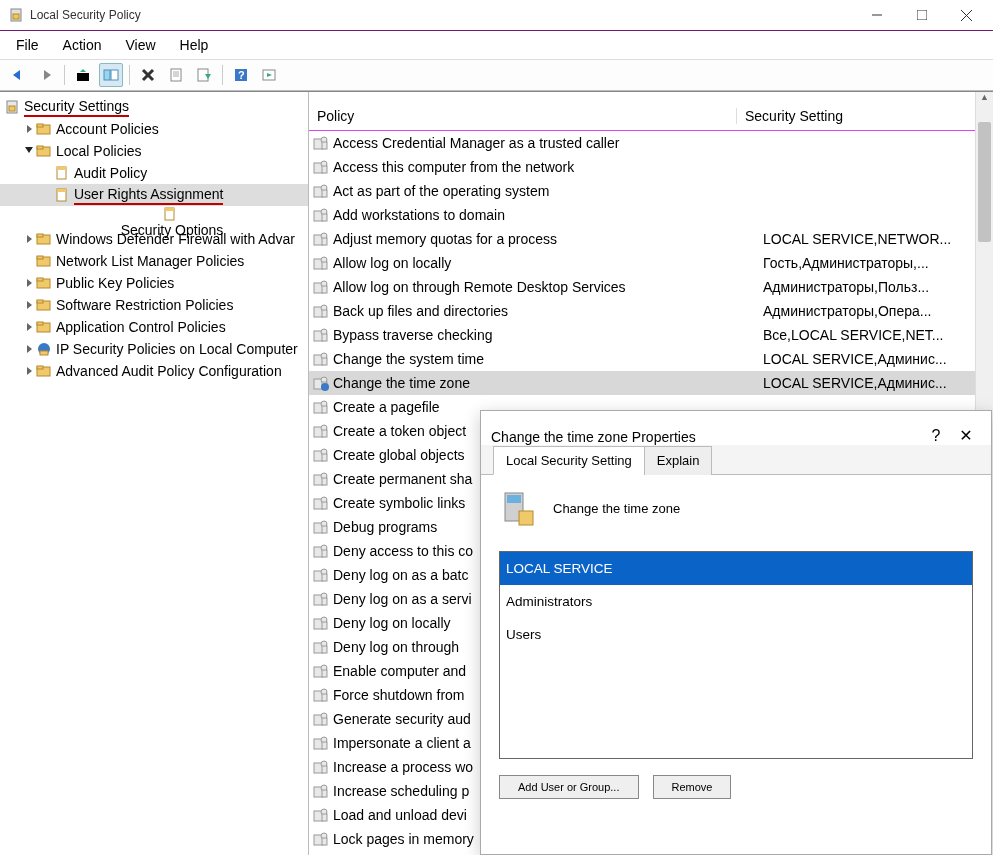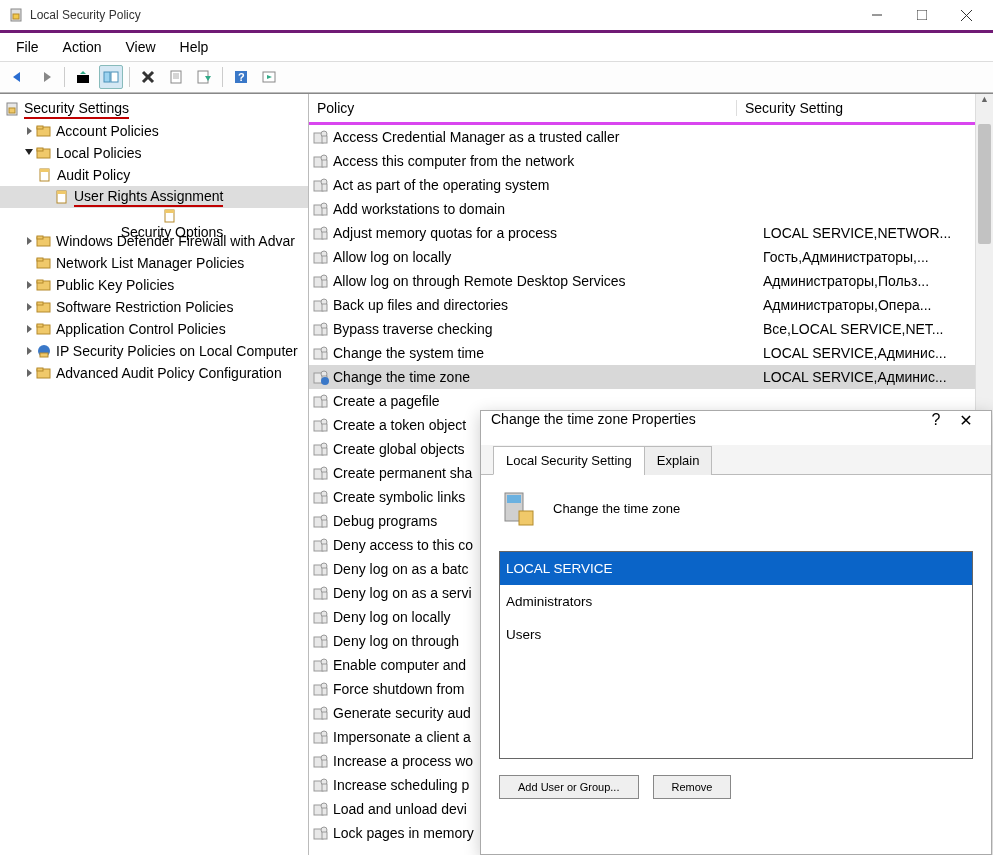--- a/index.html
+++ b/index.html
@@ -12,21 +12,21 @@
   width: 993px;
   height: 855px;
   overflow: hidden;
 }
 
 .titlebar {
   display: flex;
   align-items: center;
   height: 30px;
   padding: 0 4px;
-  border-bottom: 3px solid #701a75;
+  border-bottom: 1px solid #701a75;
 }
 .titlebar .icon { width: 16px; height: 16px; margin: 0 6px 0 4px; }
 .titlebar .title { flex: 1; font-size: 12px; color: #333; }
 .titlebar .winbtn {
   width: 45px; height: 30px; display: flex; align-items: center; justify-content: center;
   color: #333;
 }
 
 .menubar { display: flex; gap: 16px; padding: 4px 12px; font-size: 14px; }
 .menubar span { padding: 2px 4px; }
@@ -70,21 +70,22 @@
   width: 14px; text-align: center; font-size: 10px; color: #666; display: inline-block;
 }
 .tree .ticon { width: 16px; height: 16px; margin-right: 4px; display: inline-flex; align-items: center; justify-content: center; }
 .tree .lbl { font-size: 14px; }
 .tree .sel { background: #ddd; }
 .redline { border-bottom: 2px solid #c00000; padding-bottom: 1px; }
 
 .list-header {
   display: flex; height: 28px; align-items: center;
   font-size: 14px;
-  border-bottom: 3px solid #d946ef;
+  border-bottom: 1px solid #d946ef;
+  margin-top: 10px;
 }
 .list-header .col1 { flex: 1; padding-left: 8px; border-right: 1px solid #ddd; }
 .list-header .col2 { width: 230px; padding-left: 8px; }
 .list-header .scroll-stub { width: 17px; border-left: 1px solid #ddd; }
 .list-body {
   overflow: hidden;
   position: relative;
   height: calc(100% - 28px);
 }
 .list-row {
@@ -106,21 +107,21 @@
 .dialog {
   position: absolute;
   left: 480px; top: 410px;
   width: 510px; height: 443px;
   background: #fff;
   border: 1px solid #aaa;
   box-shadow: 0 4px 16px rgba(0,0,0,0.2);
   display: flex; flex-direction: column;
 }
 .dialog .dlg-title {
-  display: flex; align-items: flex-start; height: 34px; padding: 0 10px;
+  display: flex; align-items: flex-end; height: 34px; padding: 0 10px;
   font-size: 14px;
 }
 .dialog .dlg-title .t { flex: 1; }
 .dialog .dlg-title .help { width: 30px; text-align: center; font-size: 16px; }
 .dialog .dlg-title .close { width: 30px; text-align: center; font-size: 16px; }
 .dialog .tabbar {
   display: flex; padding: 0 12px;
   border-bottom: 1px solid #bbb;
   background: #f4f4f4;
 }
@@ -293,21 +294,21 @@
             <span class="ticon">
               <svg width="16" height="16">
                 <rect x="1" y="4" width="13" height="9" fill="#f0c96a" stroke="#b58a2d"></rect>
                 <rect x="1" y="3" width="6" height="3" fill="#f0c96a" stroke="#b58a2d"></rect>
               </svg>
             </span>
             <span class="lbl">Local Policies</span>
           </div>
         </li>
         <li>
-          <div class="row" style="padding-left:23px;">
+          <div class="row" style="padding-left:40px;">
             <span class="twist"></span>
             <span class="ticon">
               <svg width="16" height="16">
                 <rect x="3" y="2" width="9" height="12" fill="#fff" stroke="#b58a2d"></rect>
                 <rect x="3" y="2" width="9" height="3" fill="#f0c96a"></rect>
               </svg>
             </span>
             <span class="lbl">Audit Policy</span>
           </div>
         </li>

